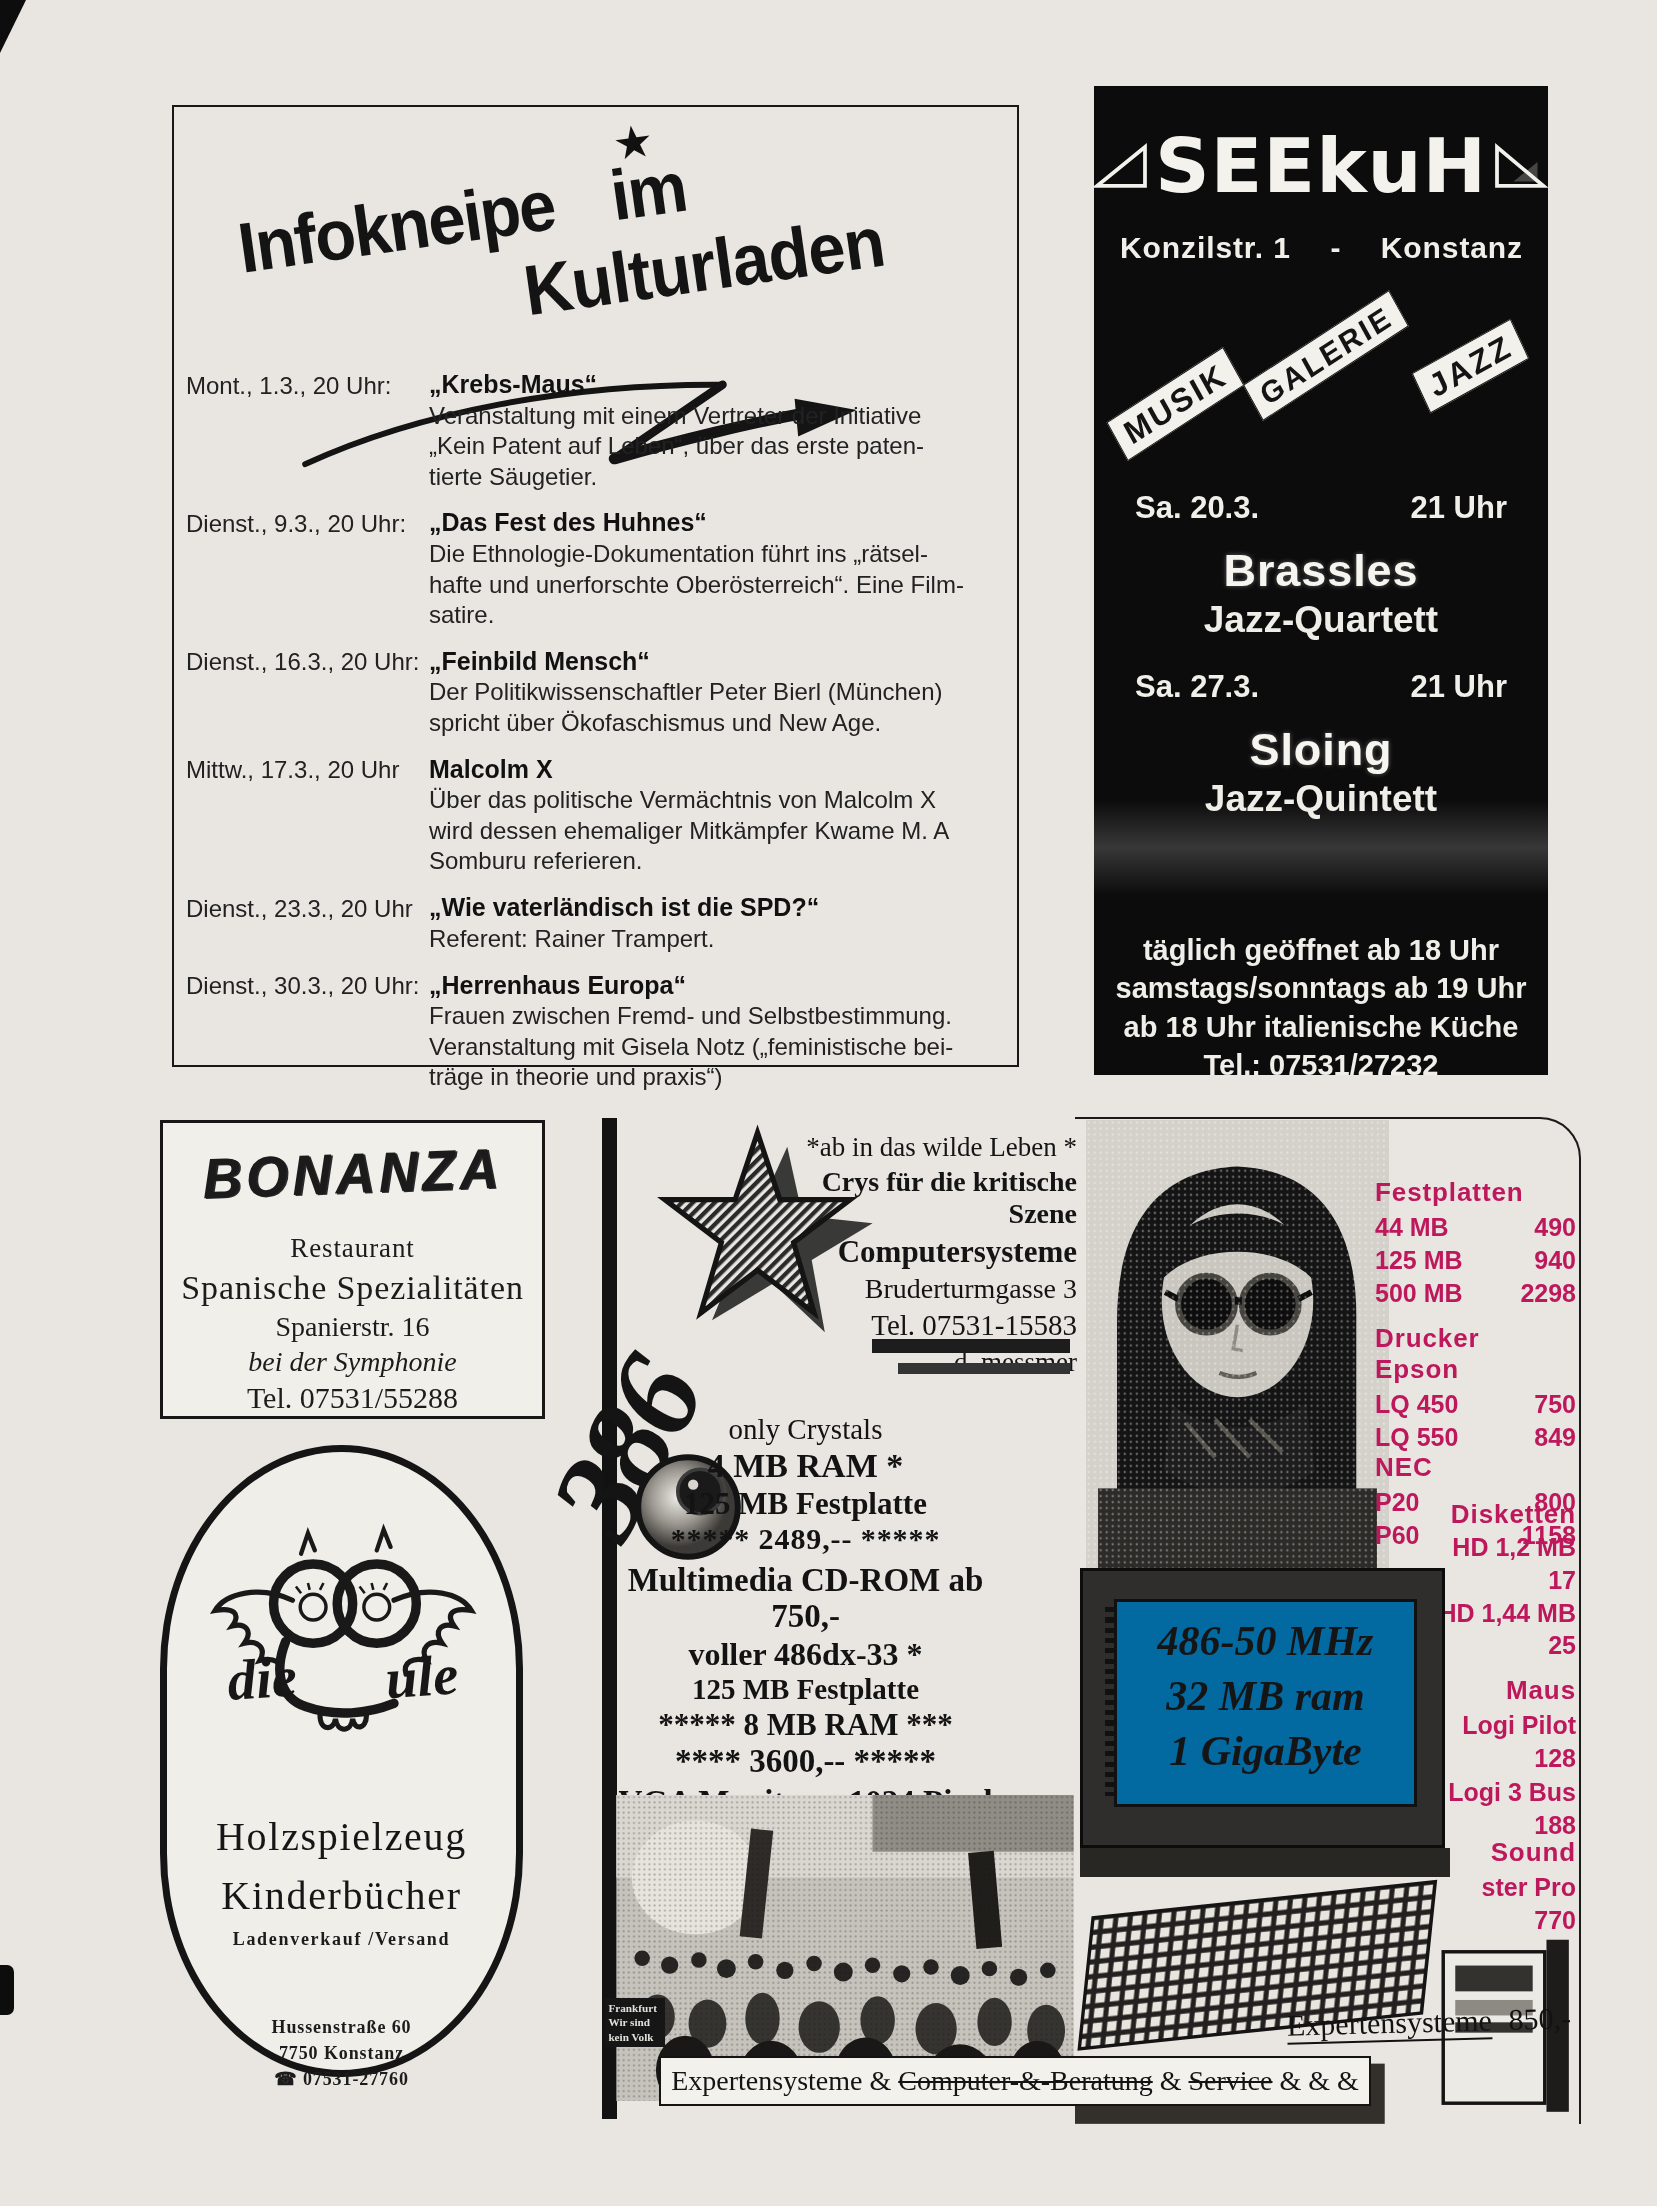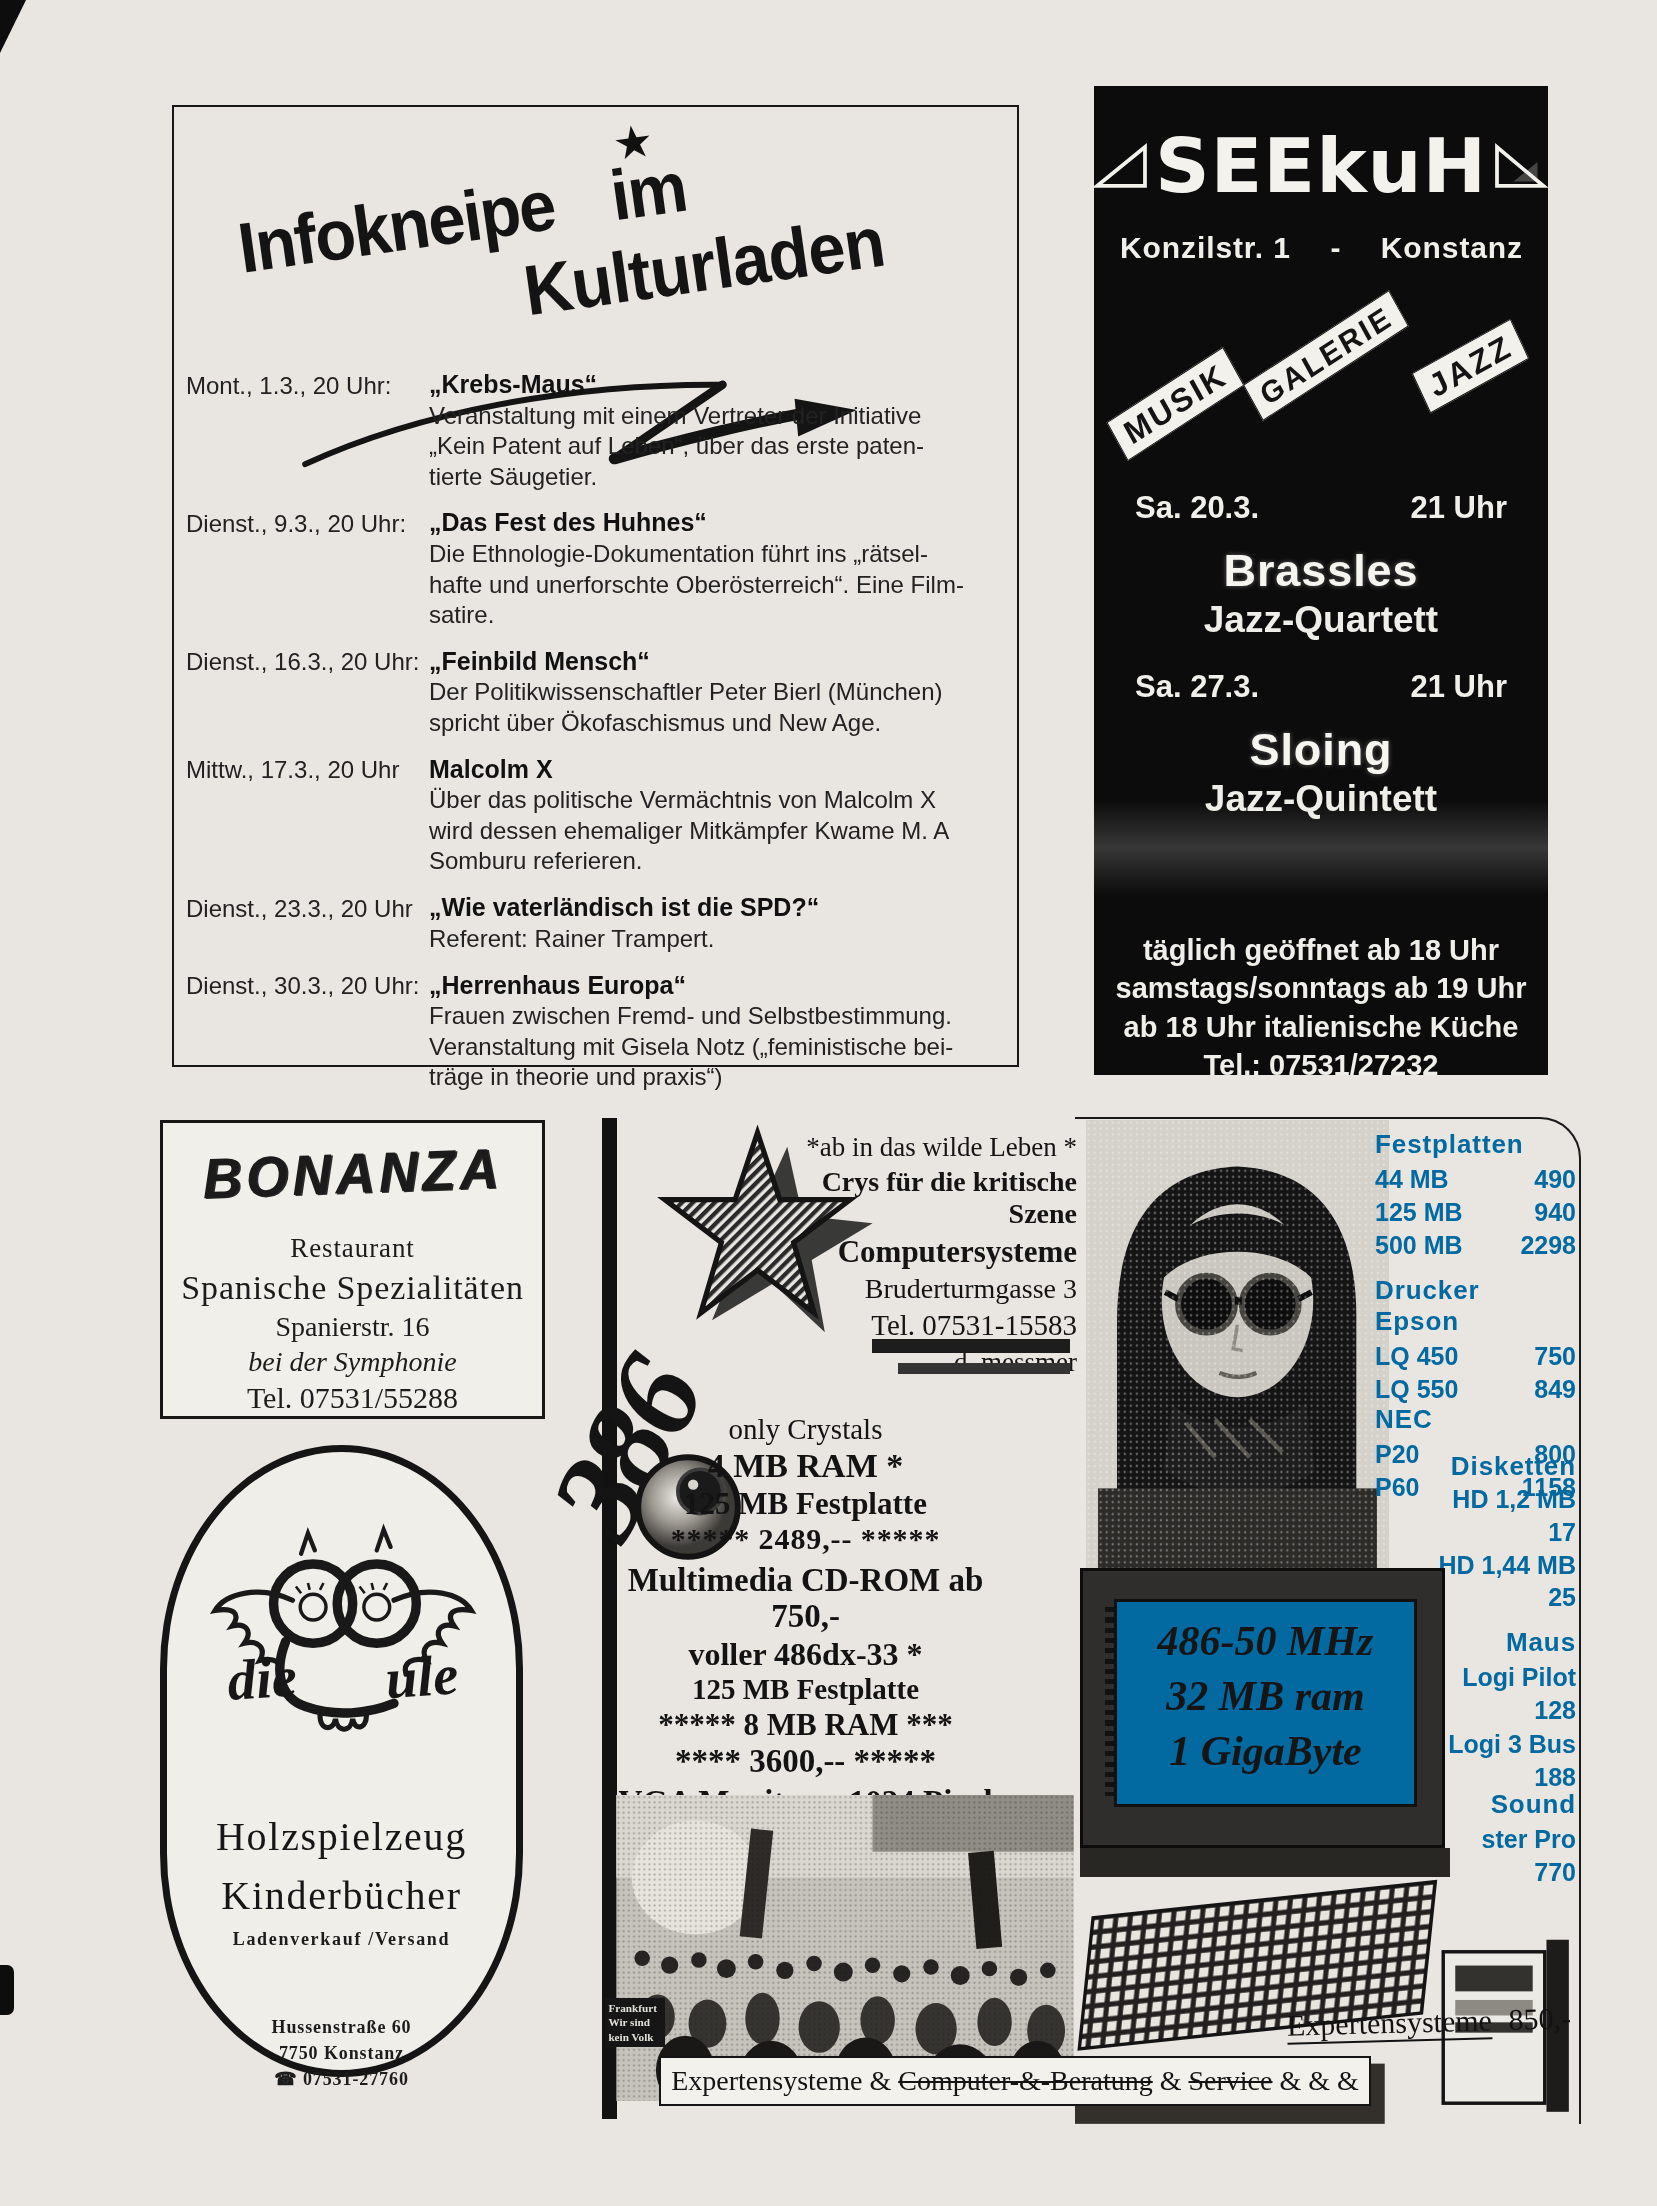--- a/index.html
+++ b/index.html
@@ -112,21 +112,21 @@
   .cl.c6  { font-size:33px; font-weight:700; margin-top:7.7px; }
   .cl.c7  { font-size:32px; font-weight:700; }
   .cl.c8  { font-size:29px; font-weight:700; }
   .cl.c9  { font-size:31px; font-weight:700; }
   .cl.c10 { font-size:33px; font-weight:700; }
   .cl.c11 { font-size:33px; font-weight:700; margin-top:5.2px; }
   .cl.c12 { font-size:33px; font-weight:700; }
 
   .cr-photo { left:1086px; top:1120px; }
 
-  .pl { font-weight:700; font-size:25px; color:#0369a1; line-height:1.2; }
+  .pl { font-weight:700; font-size:25px; color:#be185d; line-height:1.2;margin-top:48px; }
   .pl .hd { font-size:26px; letter-spacing:0.9px; }
   .pl-row { display:flex; justify-content:space-between; margin-top:3.4px; }
   .pl-fest { left:1375px; top:1129px; width:201px; }
   .pl-druck { left:1375px; top:1275px; width:201px; }
   .pl-disk { left:1342px; top:1448px; width:234px; text-align:right; }
   .pl-disk div { margin-top:2.6px; }
   .pl-maus { left:1308px; top:1624px; width:268px; text-align:right; z-index:1; }
   .pl-maus div { margin-top:3.4px; }
   .pl-sound { left:1342px; top:1786px; width:234px; text-align:right; z-index:4; }
   .pl-sound div { margin-top:3.4px; }

